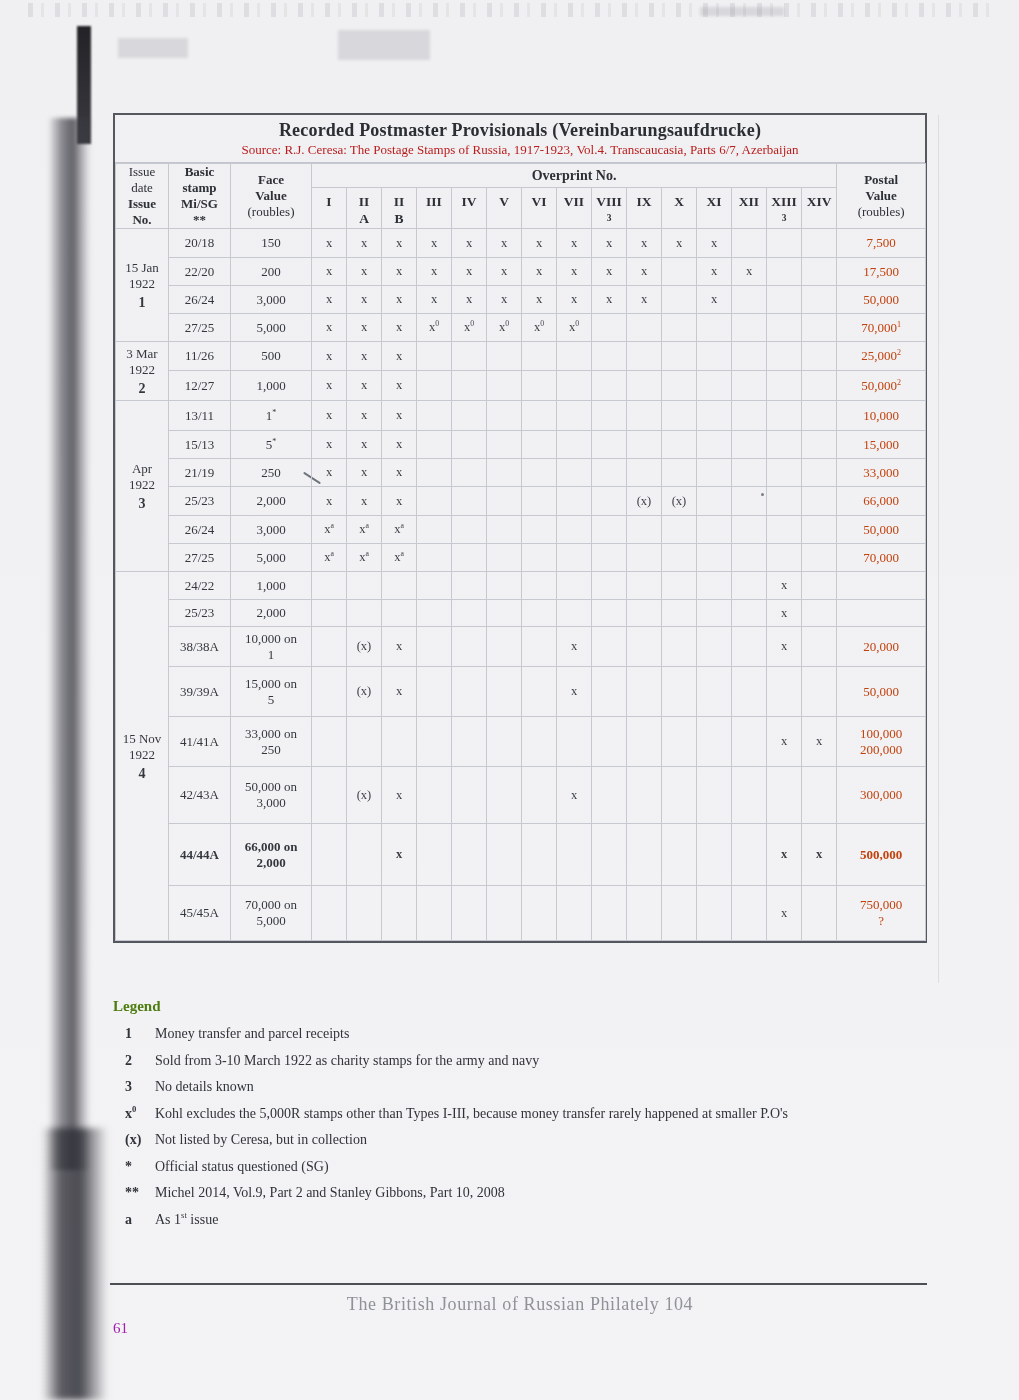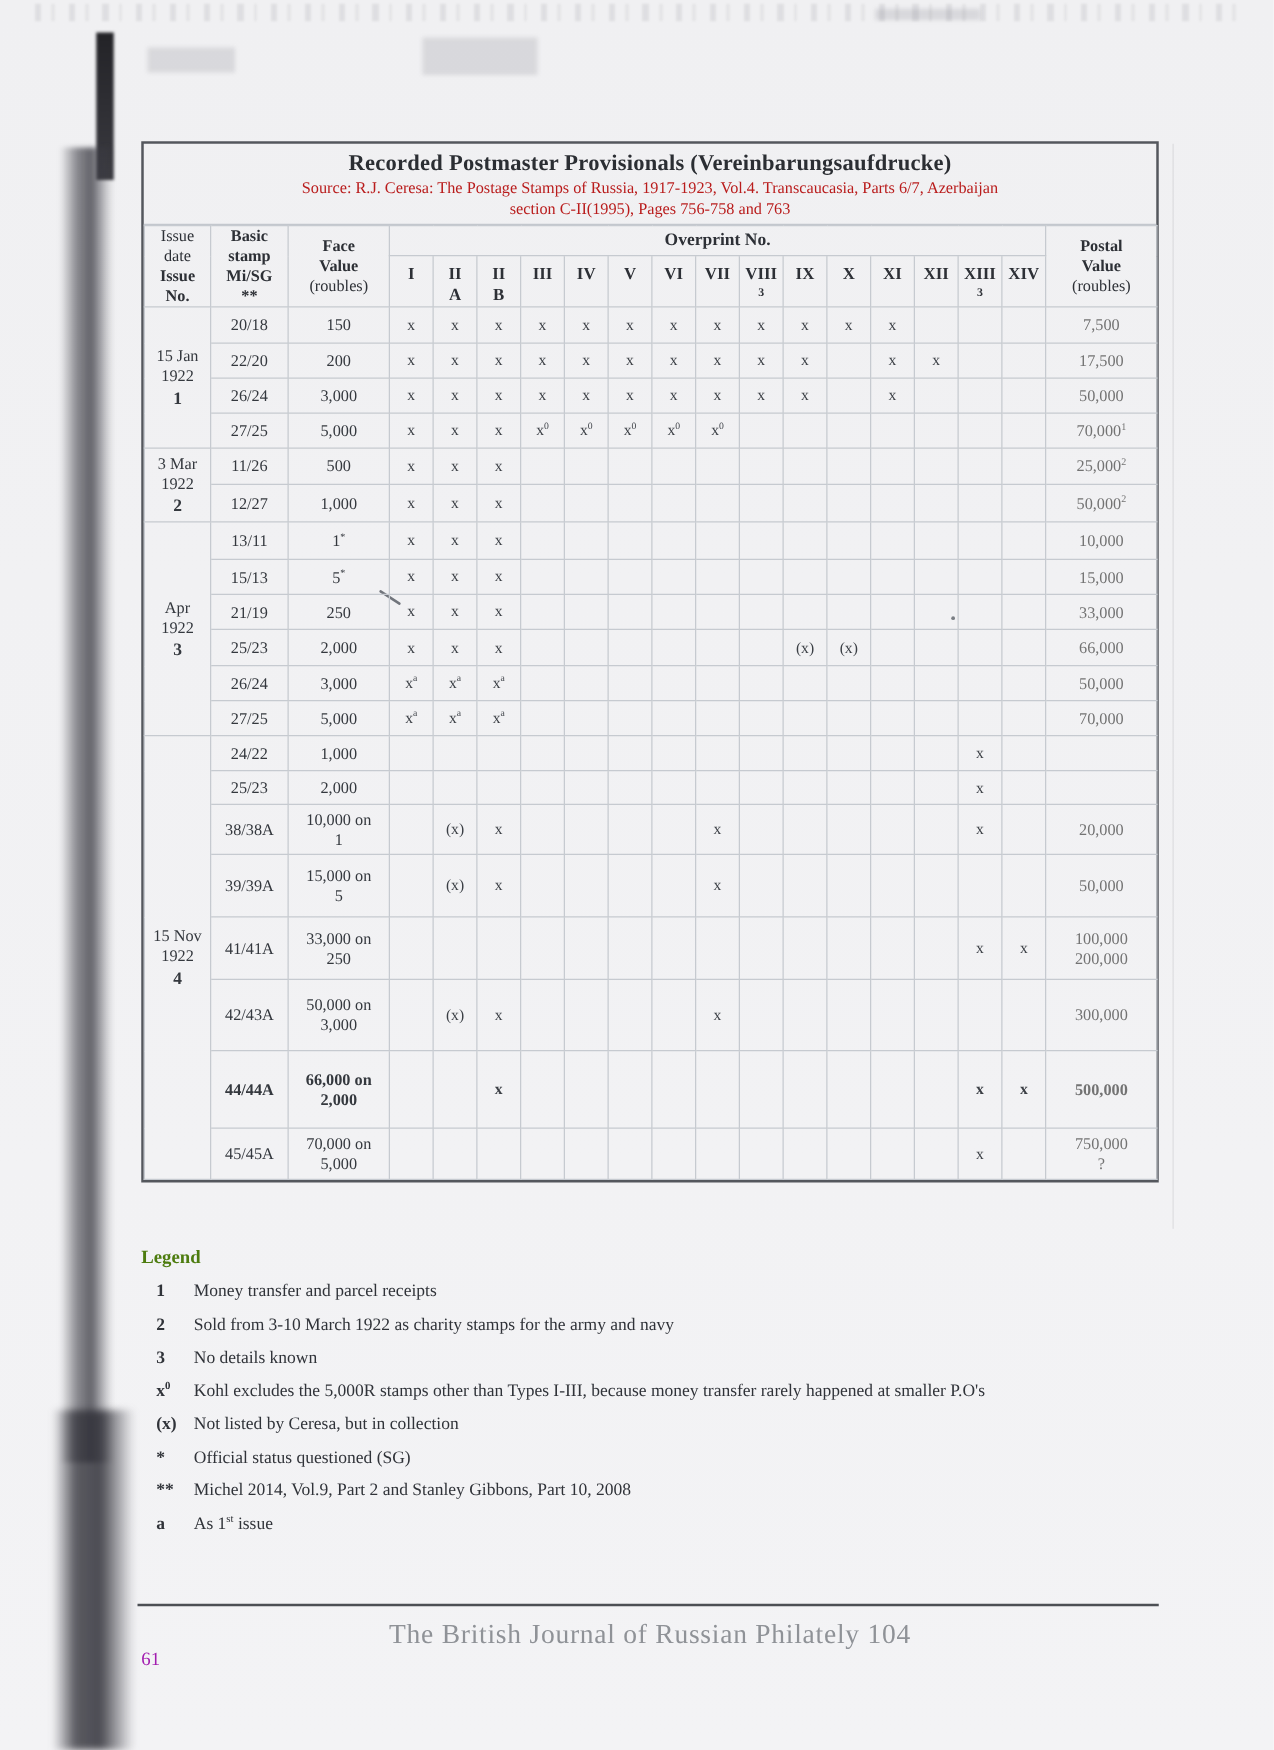--- a/index.html
+++ b/index.html
@@ -50,55 +50,54 @@
   .w-bold{font-weight:bold;}
   .th-num{vertical-align:top;padding-top:6px;font-size:13.5px;text-align:center;line-height:15px;}
   .th-num span{display:block;}
   .sub-big{font-weight:bold;font-size:13.5px;margin-top:2px;}
   .sub-small{font-weight:bold;font-size:9.5px;margin-top:2px;}
   tbody td{text-align:center;vertical-align:middle;font-size:13px;color:#34383e;}
   td.group{font-size:13px;line-height:16px;}
   td.group .g-date{white-space:pre-line;}
   td.group .g-no{font-weight:bold;font-size:14px;margin-top:3px;}
   td.face,td.postal{white-space:pre-line;line-height:16px;}
-  td.postal{color:#737373;margin-top:28px;}
+  td.postal{color:#c2410c;margin-top:28px;}
   td.mark{font-size:12.5px;color:#3b3f45;}
   sup{font-size:.62em;line-height:0;}
   
   .legend{position:absolute;left:113px;top:998px;width:816px;}
   .legend-title{font-weight:bold;font-size:15px;color:#4d7c0f;}
   .legend-list{list-style:none;margin:10px 0 0;padding:0;}
   .legend-list li{display:flex;margin-top:8.5px;font-size:14px;line-height:18px;color:#303339;}
   .legend-list .sym{width:30px;margin-left:12px;font-weight:bold;flex-shrink:0;}
   .legend-list .txt{flex:1;}
   
   .footer-rule{position:absolute;left:110px;top:1283px;width:817px;height:2px;background:#4c4f54;}
   .footer-text{position:absolute;left:113px;top:1294px;width:814px;text-align:center;
-    font-size:22px;color:#8f9297;letter-spacing:.6px;}
+    font-size:18px;color:#8f9297;letter-spacing:.6px;}
   .page-num{position:absolute;left:113px;top:1320px;width:814px;text-align:left;font-size:15px;color:#a21caf;}
 </style>
 </head>
 <body>
 
 <div class="noise-top"></div>
 <div class="smudge" style="left:118px;top:38px;width:70px;height:20px;"></div>
 <div class="smudge" style="left:338px;top:30px;width:92px;height:30px;"></div>
 <div class="smudge" style="left:700px;top:7px;width:84px;height:9px;"></div>
 <div class="edge-strip strip-top"></div>
 <div class="edge-strip strip-mid"></div>
 <div class="edge-strip strip-bottom"></div>
 <div class="page-edge-line"></div>
 <div class="pen-stroke"></div>
 <div class="ink-dot" style="left:761px;top:493px;"></div>
 
 <div class="doc-table-wrap">
   <div class="table-title-block">
     <div class="doc-title">Recorded Postmaster Provisionals (Vereinbarungsaufdrucke)</div>
     <div class="doc-src">Source: R.J. Ceresa: The Postage Stamps of Russia, 1917-1923, Vol.4. Transcaucasia, Parts 6/7, Azerbaijan</div>
-    <div class="doc-src">section C-II(1995), Pages 756-758 and 763</div>
   </div>
   <table>
     <colgroup>
       <col style="width:53px">
         <col style="width:62px">
         <col style="width:81px">
       <col span="15" style="width:35px">
       <col style="width:89px">
     </colgroup>
     <thead>
@@ -577,21 +576,21 @@
           <td class="mark"></td>
           <td class="mark"></td>
           <td class="mark"></td>
           <td class="mark"></td>
           <td class="mark"></td>
           <td class="mark"></td>
           <td class="mark">x</td>
           <td class="mark">x</td>
           <td class="postal">500,000</td>
         </tr>
-        <tr style="height: 41px; padding-left: 29px;">
+        <tr style="height: 55px; padding-left: 29px;">
           <td class="stamp">45/45A</td>
           <td class="face">70,000 on
 5,000</td>
           <td class="mark"></td>
           <td class="mark"></td>
           <td class="mark"></td>
           <td class="mark"></td>
           <td class="mark"></td>
           <td class="mark"></td>
           <td class="mark"></td>

